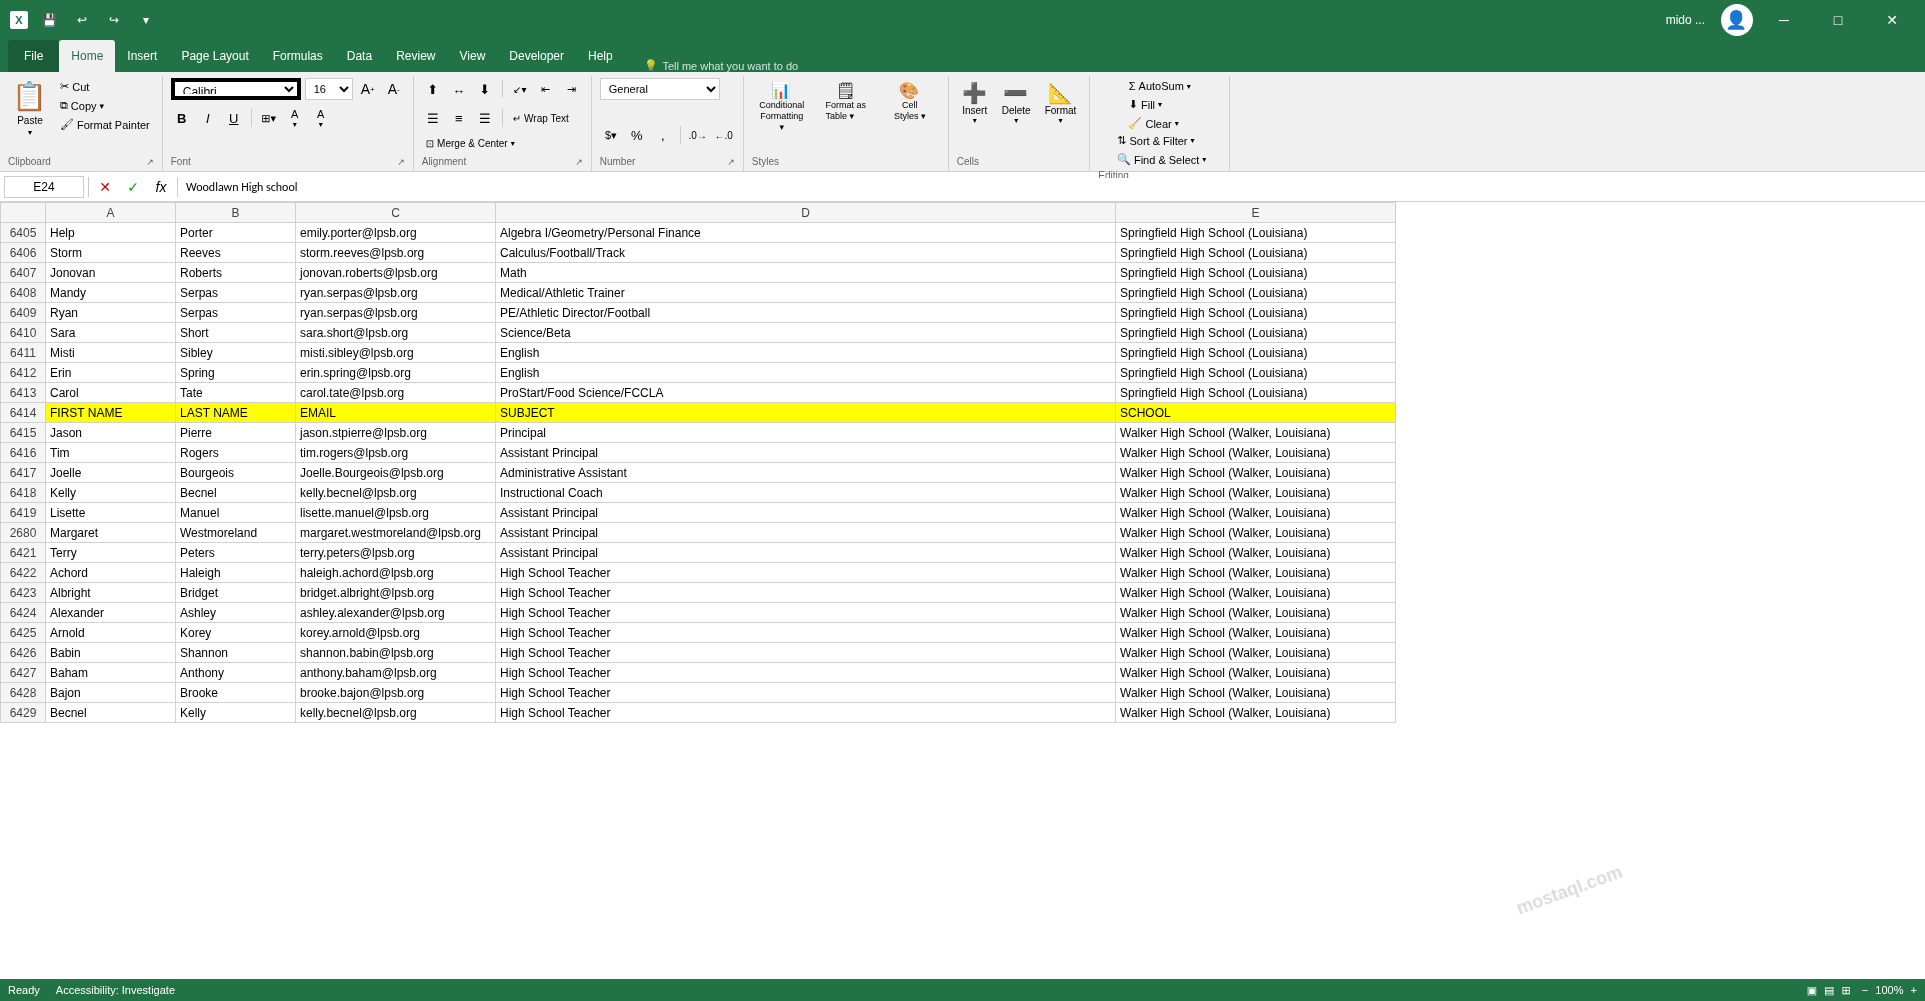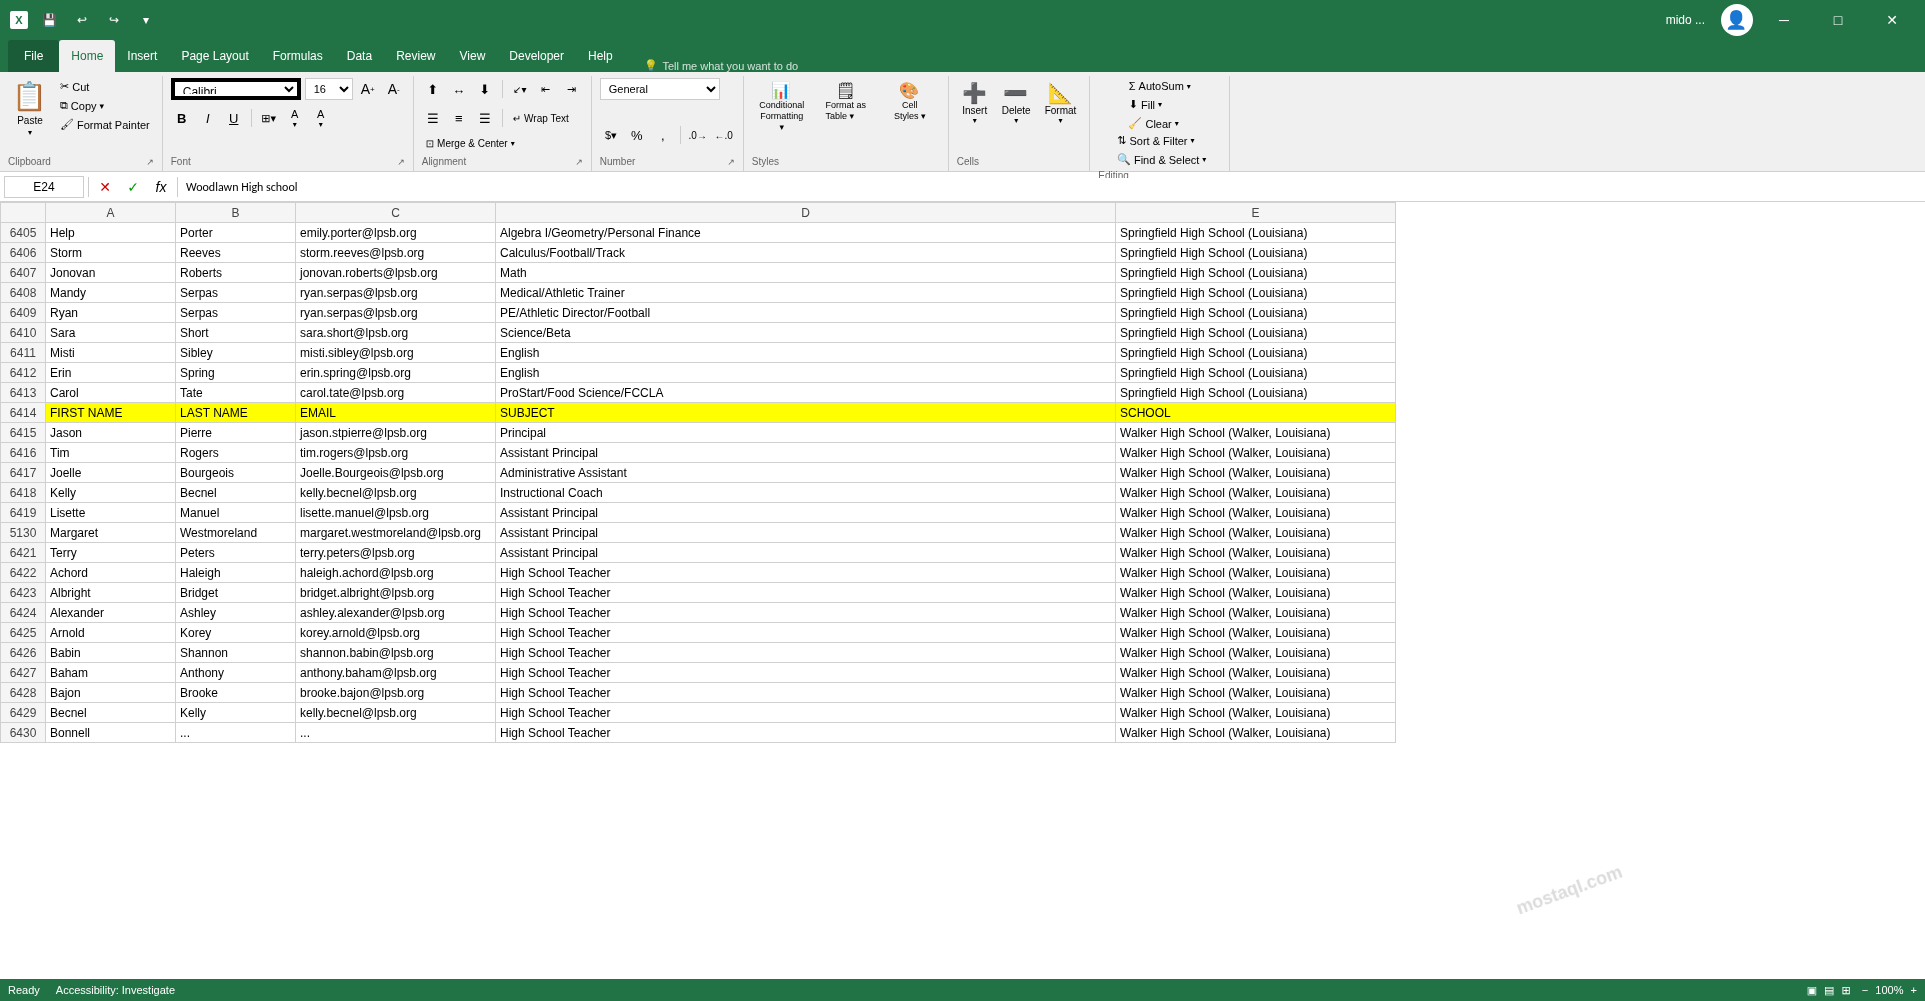--- a/index.html
+++ b/index.html
@@ -665,21 +665,21 @@
           </tr>
           <tr>
             <th class="row-header">6419</th>
             <td>Lisette</td>
             <td>Manuel</td>
             <td>lisette.manuel@lpsb.org</td>
             <td>Assistant Principal</td>
             <td>Walker High School (Walker, Louisiana)</td>
           </tr>
           <tr>
-            <th class="row-header">5130</th>
+            <th class="row-header">2680</th>
             <td>Margaret</td>
             <td>Westmoreland</td>
             <td>margaret.westmoreland@lpsb.org</td>
             <td> Assistant Principal</td>
             <td>Walker High School (Walker, Louisiana)</td>
           </tr>
           <tr>
             <th class="row-header">6421</th>
             <td>Terry</td>
             <td>Peters</td>
@@ -741,28 +741,20 @@
             <td>Brooke</td>
             <td>brooke.bajon@lpsb.org</td>
             <td>High School Teacher</td>
             <td>Walker High School (Walker, Louisiana)</td>
           </tr>
           <tr>
             <th class="row-header">6429</th>
             <td>Becnel</td>
             <td>Kelly</td>
             <td>kelly.becnel@lpsb.org</td>
-            <td>High School Teacher</td>
-            <td>Walker High School (Walker, Louisiana)</td>
-          </tr>
-          <tr>
-            <th class="row-header">6430</th>
-            <td>Bonnell</td>
-            <td>...</td>
-            <td>...</td>
             <td>High School Teacher</td>
             <td>Walker High School (Walker, Louisiana)</td>
           </tr>
         </tbody>
     </table>
   </div>
 </div>
 
 <div class="watermark">mostaql.com</div>
 

